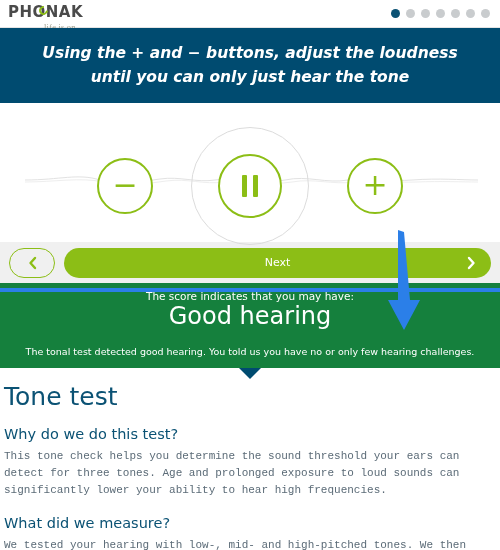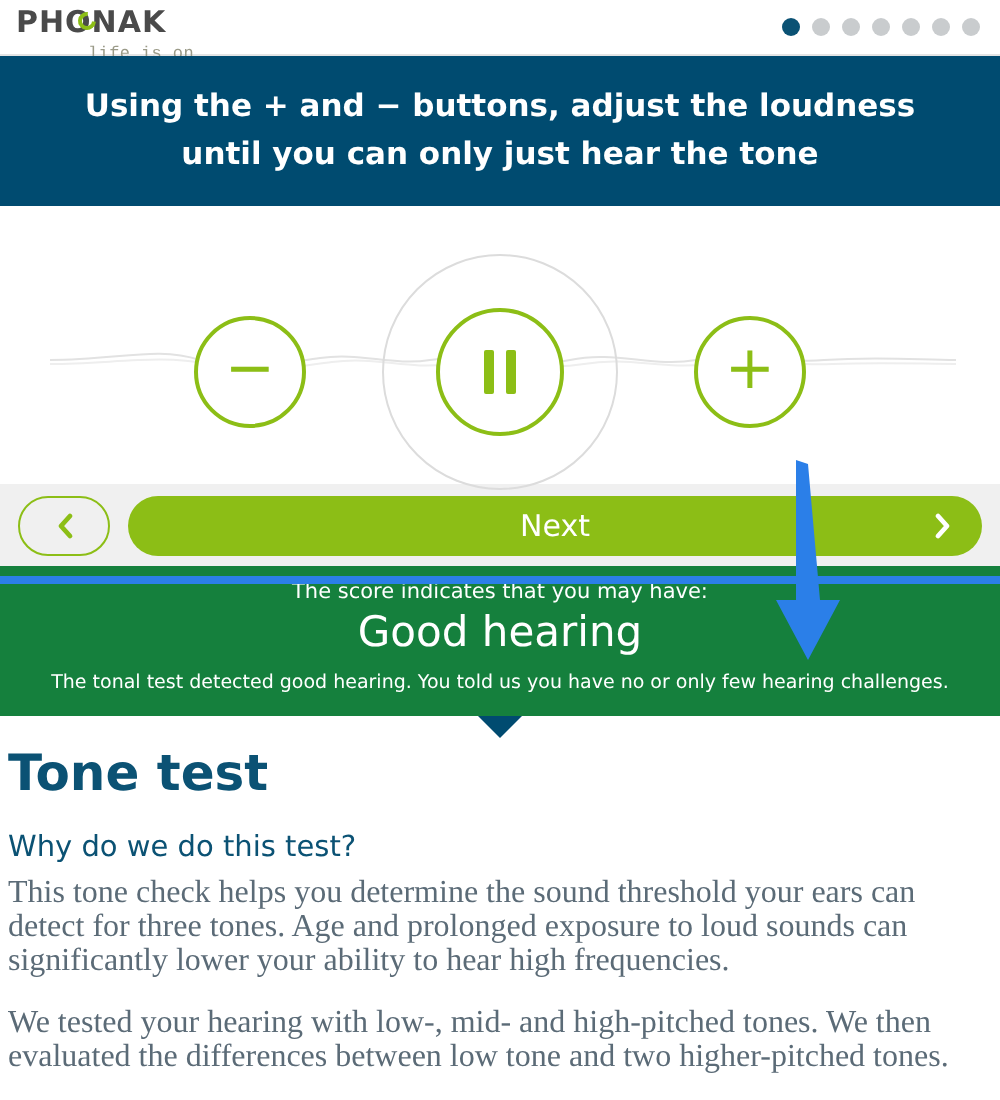--- a/index.html
+++ b/index.html
@@ -45,21 +45,21 @@
     top: 2.5px;
     width: 9px;
     height: 9px;
     border: 2px solid #8CBE16;
     border-radius: 50%;
     border-right-color: transparent;
     transform: rotate(-40deg);
     box-sizing: border-box;
   }
   .logo-tag {
-    font-family: Liberation Mono, monospace;
+    font-family: Liberation Serif, serif;
     font-size: 8.5px;
     color: #9a9a88;
     margin-left: 36px;
     margin-top: 1px;
     letter-spacing: 0.2px;
   }
   .dots {
     position: absolute;
     right: 10px;
     top: 9px;
@@ -80,20 +80,21 @@
     color: #ffffff;
     padding: 13px 22px 14px 22px;
     text-align: center;
     position: relative;
   }
   .instruction-text {
     font-family: "DejaVu Sans", sans-serif;
     font-size: 15.5px;
     font-weight: bold;
     line-height: 24px;
+    font-style: italic;
   }
   .notch {
     position: absolute;
     left: 50%;
     bottom: -12px;
     margin-left: -12px;
     width: 0; height: 0;
     border-left: 12px solid transparent;
     border-right: 12px solid transparent;
     border-top: 12px solid #004B70;
@@ -201,21 +202,21 @@
     flex: 1;
     height: 30px;
     border-radius: 16px;
     background: #8CBE16;
     color: #ffffff;
     display: flex;
     align-items: center;
     justify-content: center;
     position: relative;
     font-family: "DejaVu Sans", sans-serif;
-    font-size: 15px;
+    font-size: 11px;
   }
   .next-chev {
     position: absolute;
     right: 14px;
     top: 50%;
     transform: translateY(-50%);
     display: flex;
   }
 
   
@@ -226,23 +227,23 @@
     padding: 7px 14px 11px 14px;
     position: relative;
   }
   .score-label {
     font-family: "DejaVu Sans", sans-serif;
     font-size: 10.5px;
     margin-bottom: 1px;
   }
   .score-value {
     font-family: "DejaVu Sans", sans-serif;
-    font-size: 21px;
+    font-size: 24px;
     line-height: 27px;
-    margin-bottom: 6px;
+    margin-bottom: 16px;
   }
   .score-desc {
     font-family: "DejaVu Sans", sans-serif;
     font-size: 9.5px;
     font-weight: normal;
   }
   .notch2 {
     position: absolute;
     left: 50%;
     bottom: -11px;
@@ -257,34 +258,34 @@
   .article {
     padding: 14px 4px 0 4px;
     background: #ffffff;
   }
   .h1 {
     font-family: "DejaVu Sans", sans-serif;
     color: #0b5274;
     font-size: 25px;
     line-height: 30px;
     margin: 0 0 12px 0;
-    font-weight: bold;
+    font-weight: normal;
   }
   .h2 {
     font-family: "DejaVu Sans", sans-serif;
     color: #0b5274;
     font-size: 14.5px;
     line-height: 20px;
     margin: 0 0 4px 0;
     font-weight: normal;
   }
   .p {
-    font-family: Liberation Serif, serif;
+    font-family: Liberation Mono, monospace;
     color: #5b6b77;
-    font-size: 16px;
+    font-size: 11px;
     line-height: 17px;
     margin: 0 0 14px 0;
   }
 
   
   .overlay {
     position: absolute;
     left: 0; top: 0;
     width: 500px;
     height: 550px;
@@ -365,20 +366,21 @@
   <div class="score-desc">The tonal test detected good hearing. You told us you have no or only few hearing challenges.</div>
   <div class="notch2"></div>
 </div>
 
 <div class="article">
   <h1 class="h1">Tone test</h1>
 
   <h2 class="h2">Why do we do this test?</h2>
   <p class="p">This tone check helps you determine the sound threshold your ears can detect for three tones. Age and prolonged exposure to loud sounds can significantly lower your ability to hear high frequencies.</p>
 
+  <h2 class="h2">What did we measure?</h2>
   <p class="p">We tested your hearing with low-, mid- and high-pitched tones. We then evaluated the differences between low tone and two higher-pitched tones.</p>
 </div>
 
 <svg class="overlay" viewBox="0 0 500 550">
   <rect x="0" y="288" width="500" height="4" fill="#2b7fe8"></rect>
   <g>
     <polygon points="398,230 404,232 410,300 420,300 404,330 388,300 398,300" fill="#2b7fe8"></polygon>
   </g>
 </svg>
 

